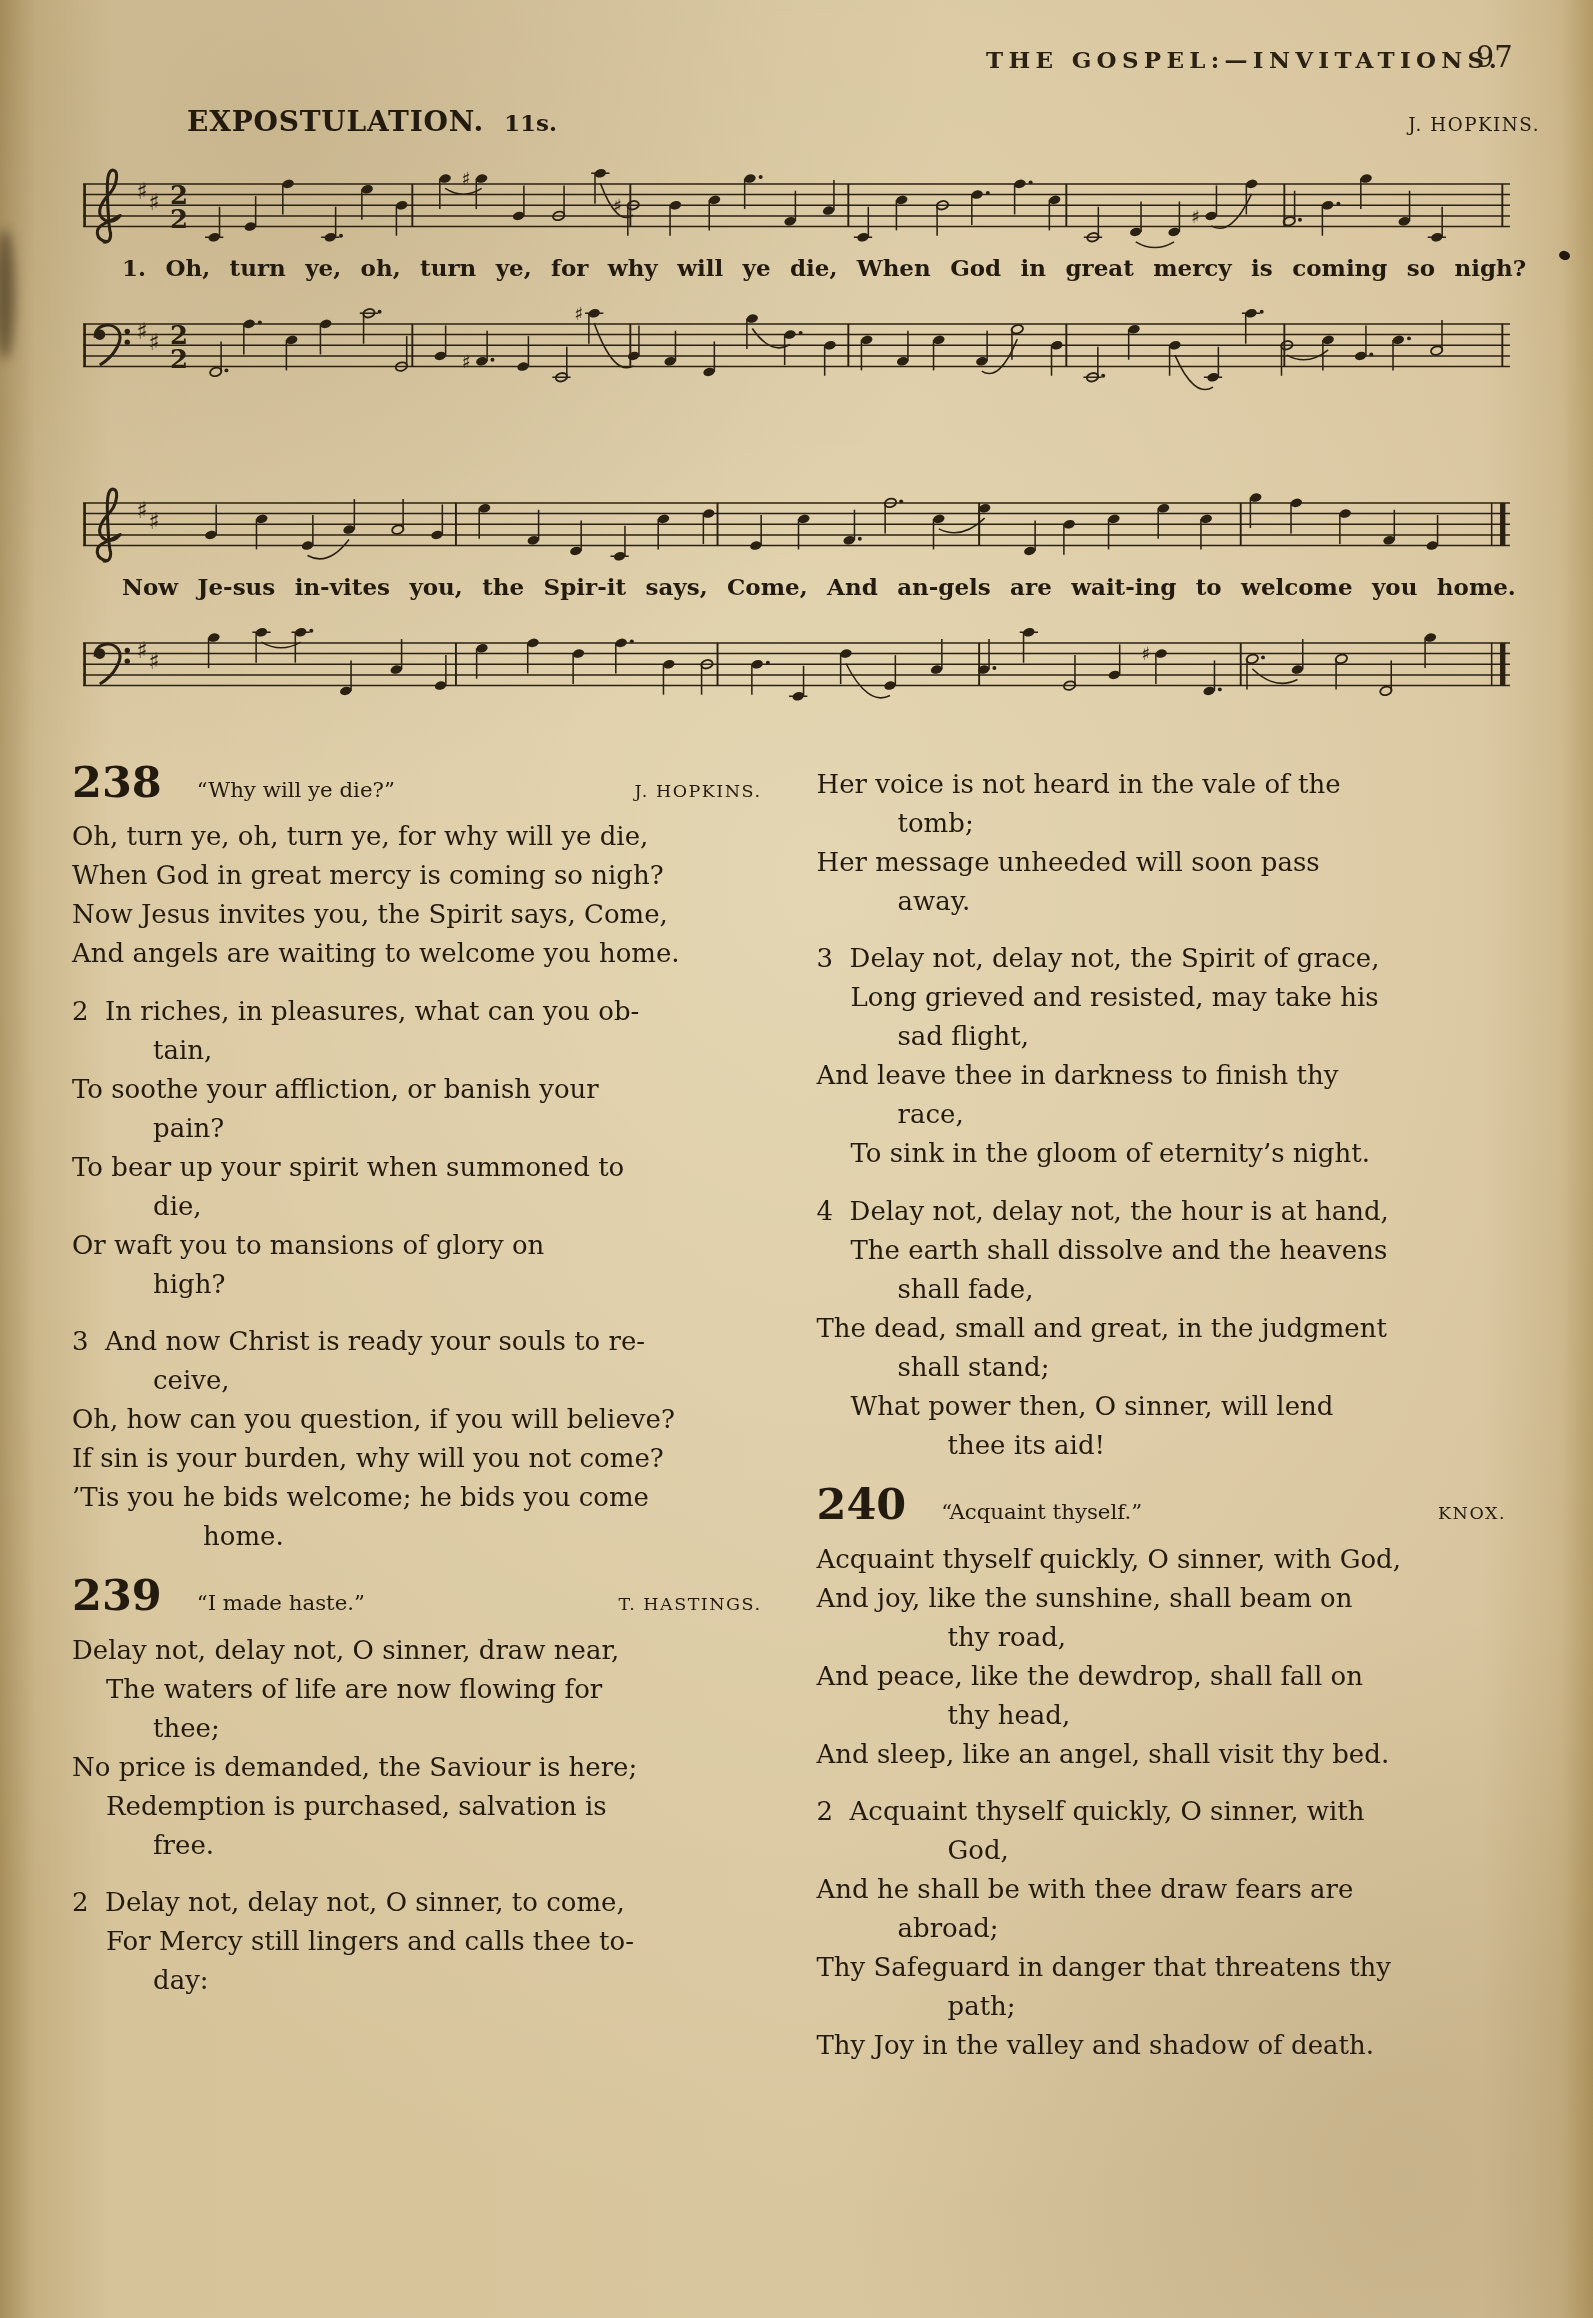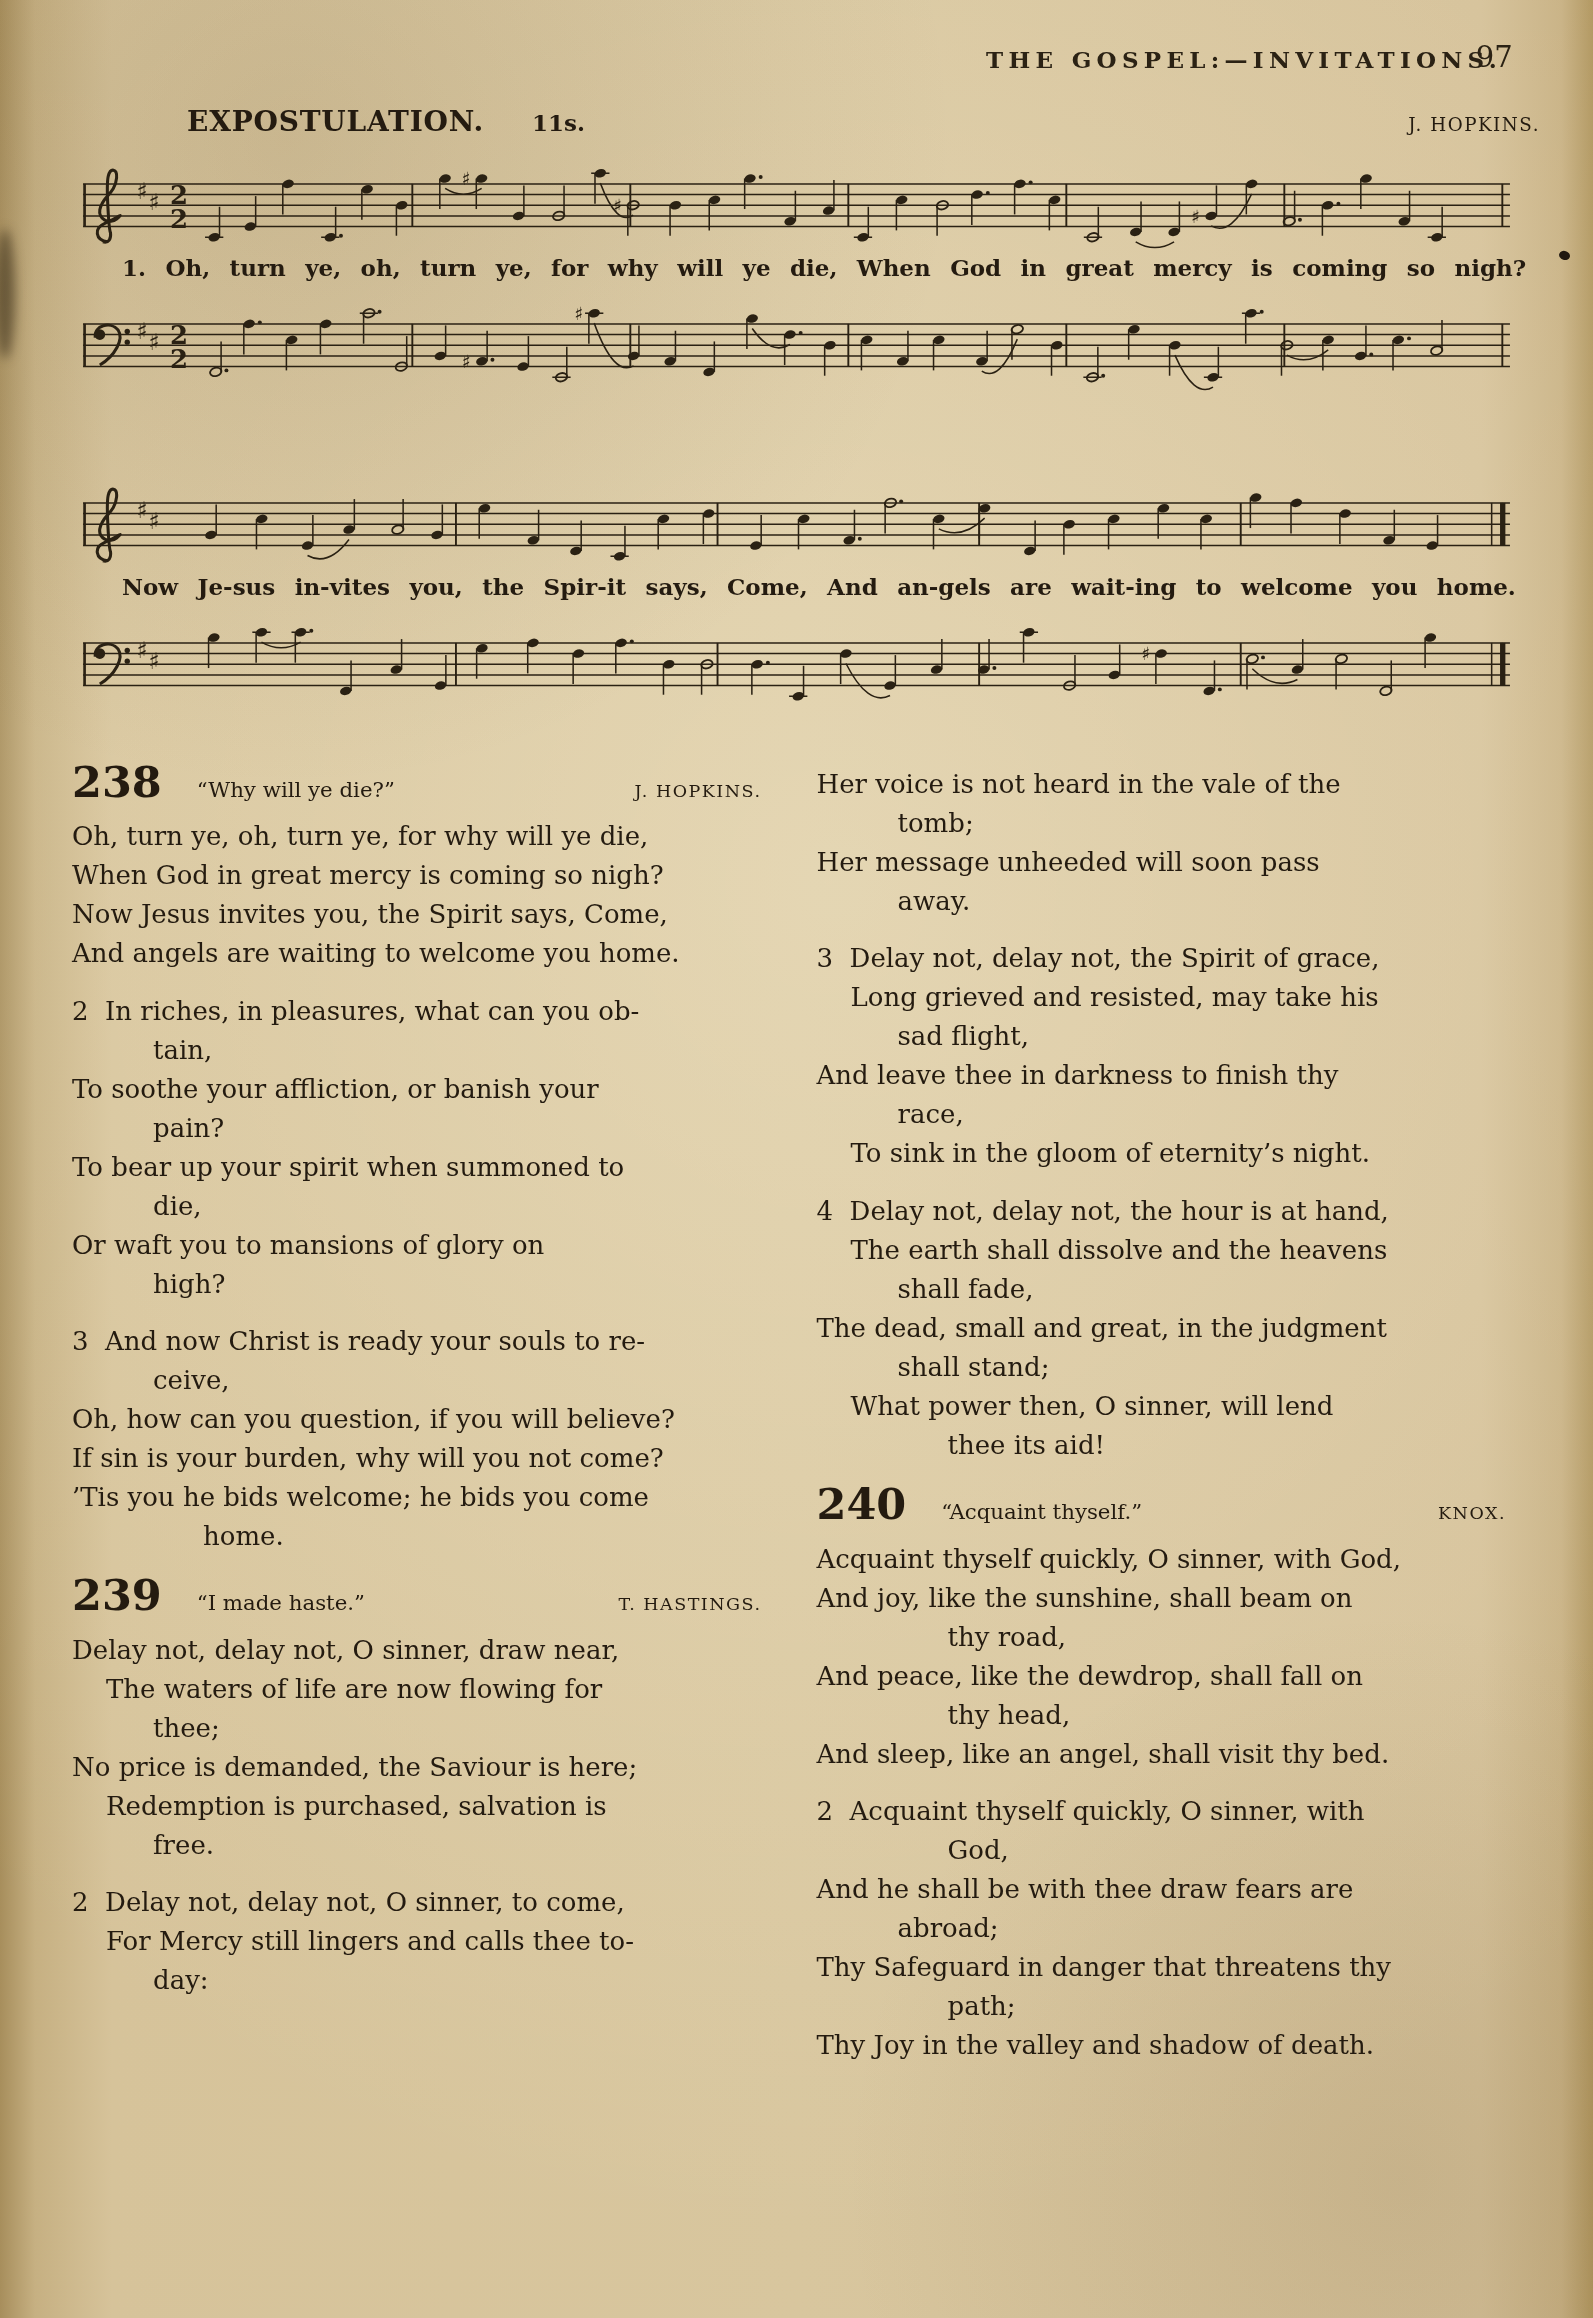--- a/index.html
+++ b/index.html
@@ -13,21 +13,21 @@
       linear-gradient(90deg,#a78e5c 0%,#c6b082 2.2%,#d6c39a 7%,#d8c69e 50%,#d5c199 93%,#c8b184 98%,#b0965f 100%),
       #d6c39a;
   }
   .smudge{position:absolute;left:-4.6px;top:229px;width:20px;height:130px;background:rgba(40,30,14,.5);border-radius:50%;filter:blur(5.3px);}
   .ink-dot{position:absolute;right:23px;top:251px;width:11.4px;height:9.1px;background:#201810;border-radius:50%;transform:rotate(18deg);}
 
   .header{position:relative;margin:0 91px;padding-top:46px;}
   .running-head{display:block;text-align:right;font-weight:bold;font-size:23px;letter-spacing:5.3px;color:#2b2214;}
   .page-number{position:absolute;right:-10.7px;top:40px;font-size:29px;color:#2b2214;}
 
-  .title-row{display:flex;align-items:baseline;margin:32px 53px 3px 187px;gap:28px;}
+  .title-row{display:flex;align-items:baseline;margin:32px 53px 3px 187px;}
   .music-title{font-weight:bold;font-size:28px;letter-spacing:0.8px;}
   .music-meter{font-weight:bold;font-size:23px;margin-left:20px;}
   .music-composer{margin-left:auto;font-size:18.3px;letter-spacing:1.5px;}
 
   .music{margin:0 80px;}
   svg.staff{display:block;width:1433px;height:130px;}
   .lyric{margin:-17px 15.2px 0 42px;font-weight:bold;font-size:23px;word-spacing:11.4px;white-space:nowrap;color:#241b10;}
   .system-gap{height:49px;}
 
   .hymns{display:flex;gap:35px;margin:26px 67px 0 72px;}

